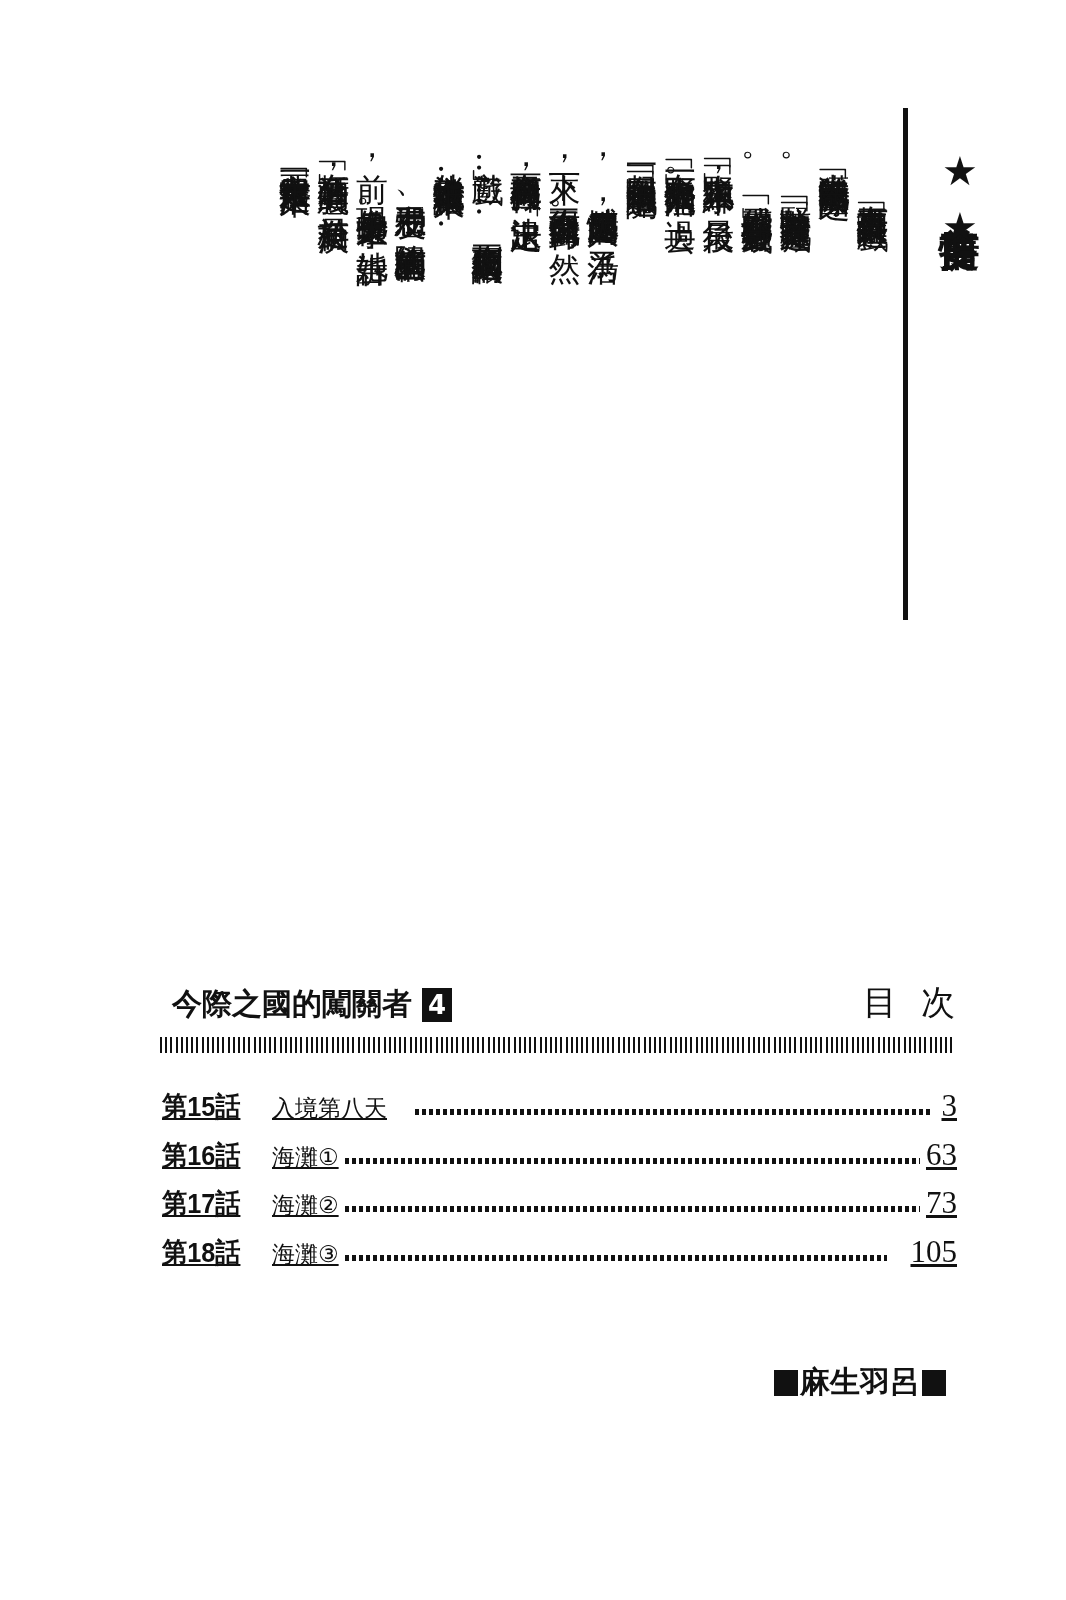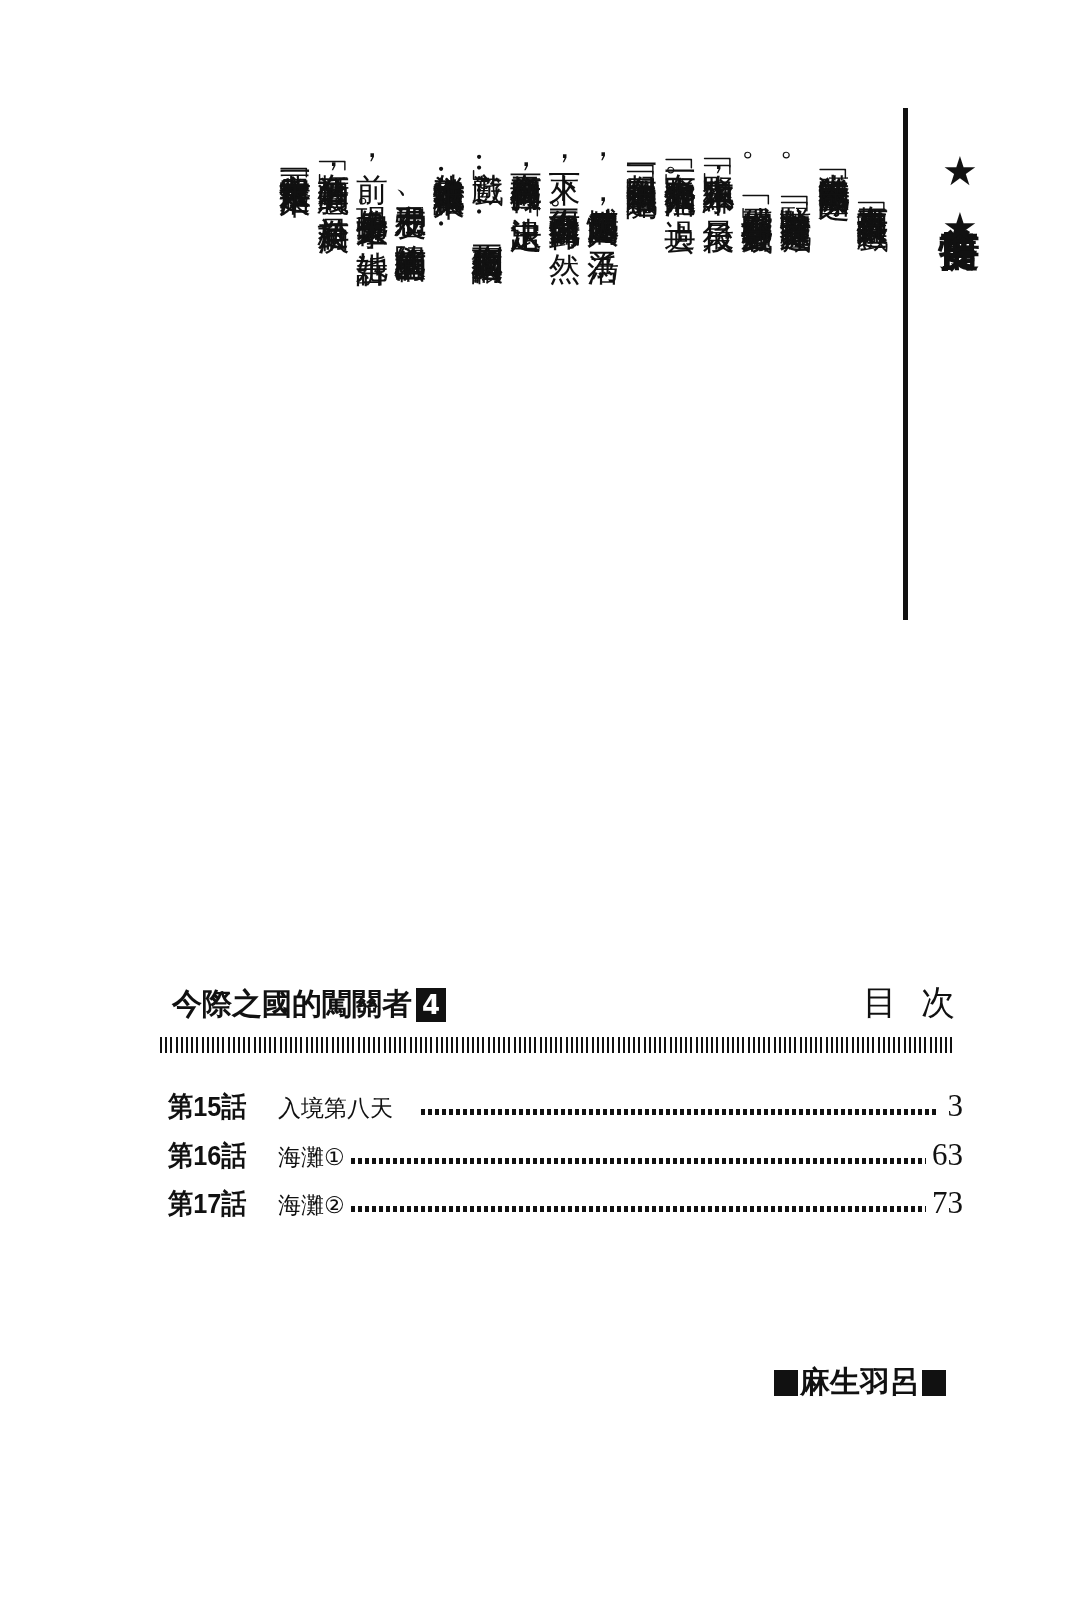--- a/index.html
+++ b/index.html
@@ -72,20 +72,21 @@
     .series-title {
       position: absolute;
       left: 12px;
       top: 4px;
       font-family: "DejaVu Sans", "Liberation Sans", sans-serif;
       font-weight: bold;
       font-size: 30px;
       letter-spacing: 0px;
       display: flex;
       align-items: center;
+      gap: 6px;
     }
     .volume-badge {
       display: inline-block;
       background: #111111;
       color: #ffffff;
       font-size: 26px;
       line-height: 34px;
       width: 30px;
       height: 34px;
       text-align: center;
@@ -106,25 +107,26 @@
       top: 1037px;
       left: 160px;
       width: 795px;
       height: 16px;
       background: repeating-linear-gradient(90deg, #111 0px, #111 2px, #ffffff 2px, #ffffff 5.2px);
     }
 
     .toc-list {
       position: absolute;
       top: 1088px;
-      left: 168px;
+      left: 162px;
       width: 795px;
       margin: 0;
       padding: 0;
       list-style: none;
+      text-decoration: underline;
     }
     .toc-row {
       display: flex;
       align-items: baseline;
       height: 48.5px;
     }
     .chapter-no {
       font-family: "Liberation Sans", "DejaVu Sans", sans-serif;
       font-weight: bold;
       font-size: 28px;
@@ -225,19 +227,25 @@
     <span class="chapter-title">海灘①</span>
     <span class="leader"></span>
     <span class="page-no">63</span>
   </li>
   <li class="toc-row">
     <span class="chapter-no">第17話</span>
     <span class="chapter-title">海灘②</span>
     <span class="leader"></span>
     <span class="page-no">73</span>
   </li>
+  <li class="toc-row">
+    <span class="chapter-no">第18話</span>
+    <span class="chapter-title">海灘③</span>
+    <span class="leader short"></span>
+    <span class="page-no">105</span>
+  </li>
 </ul>
 
 <div class="author">
   <span class="author-block"></span>
   <span>麻生羽呂</span>
   <span class="author-block"></span>
 </div>
 
 </body></html>

